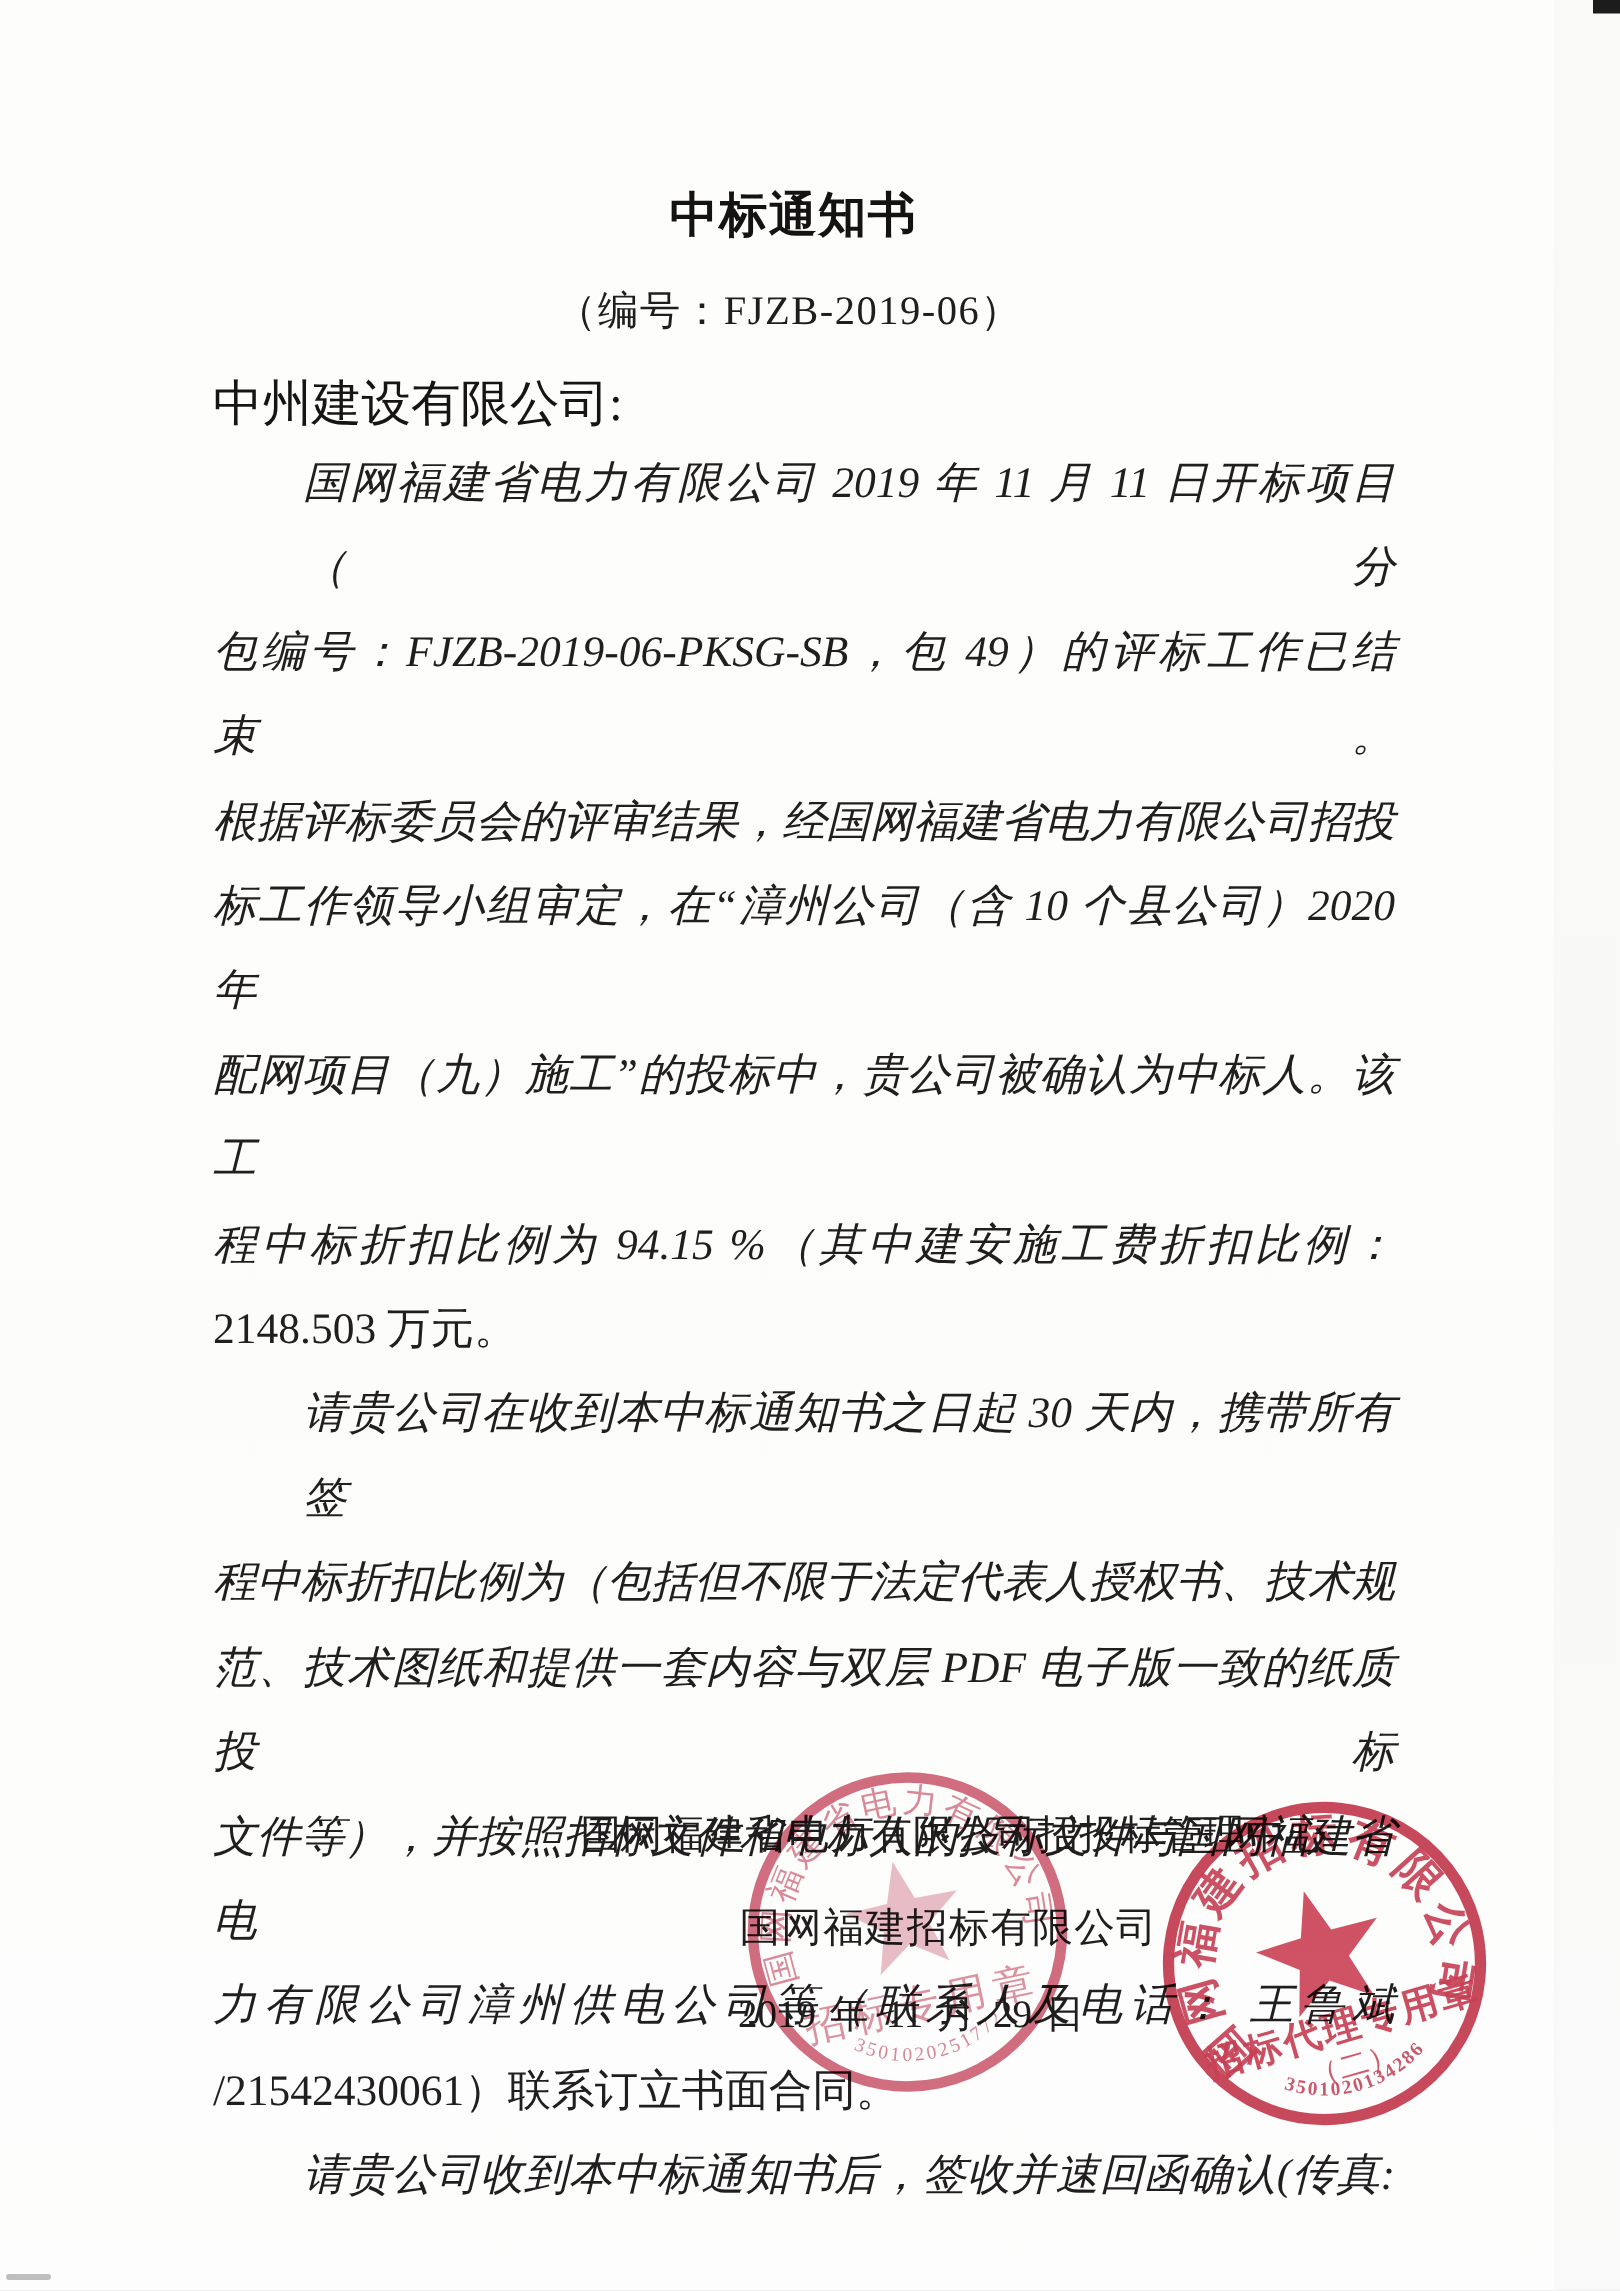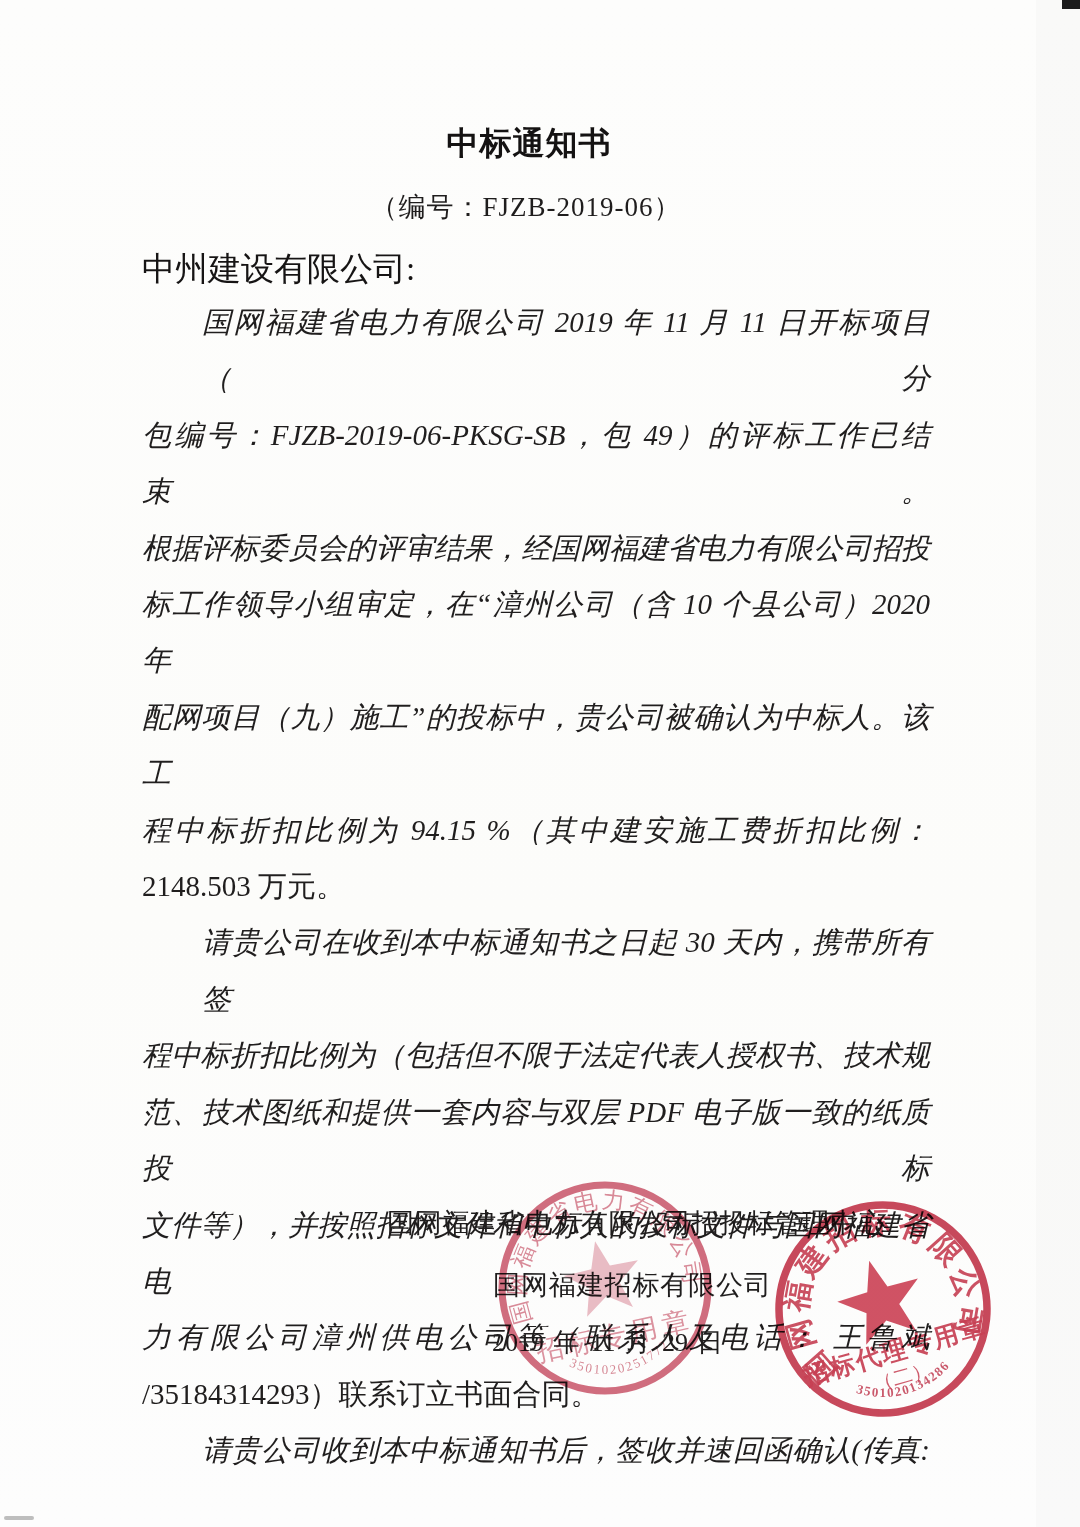--- a/index.html
+++ b/index.html
@@ -67,21 +67,21 @@
     <div class="bline full">根据评标委员会的评审结果，经国网福建省电力有限公司招投</div>
     <div class="bline full">标工作领导小组审定，在“漳州公司（含 10 个县公司）2020 年</div>
     <div class="bline full">配网项目（九）施工”的投标中，贵公司被确认为中标人。该工</div>
     <div class="bline full">程中标折扣比例为 94.15 %（其中建安施工费折扣比例：</div>
     <div class="bline end">2148.503 万元。</div>
     <div class="bline full indent">请贵公司在收到本中标通知书之日起 30 天内，携带所有签</div>
     <div class="bline full">程中标折扣比例为（包括但不限于法定代表人授权书、技术规</div>
     <div class="bline full">范、技术图纸和提供一套内容与双层 PDF 电子版一致的纸质投标</div>
     <div class="bline full">文件等），并按照招标文件和中标人的投标文件与国网福建省电</div>
     <div class="bline full">力有限公司漳州供电公司等（联系人及电话： 王鲁斌</div>
-    <div class="bline end">/35184314293）联系订立书面合同。</div>
+    <div class="bline end">/21542430061）联系订立书面合同。</div>
     <div class="bline full indent">请贵公司收到本中标通知书后，签收并速回函确认(传真:</div>
 
   </div>
 
   <div class="sig sig1">国网福建省电力有限公司招投标管理中心</div>
   <div class="sig sig2">国网福建招标有限公司</div>
   <div class="sig sig3">2019 年 11 月 29 日</div>
 
   <svg class="seal seal-left" viewBox="-120 -120 240 240">
     <defs>

